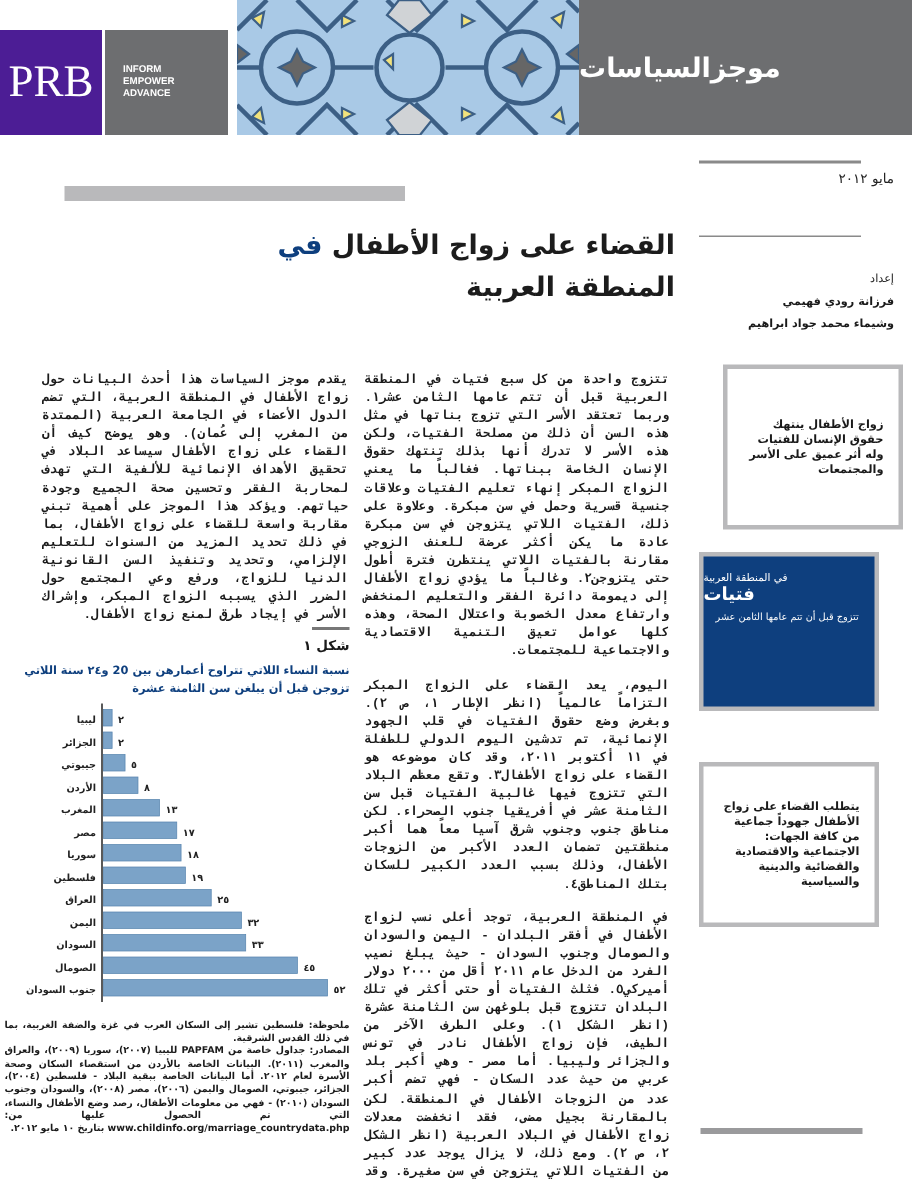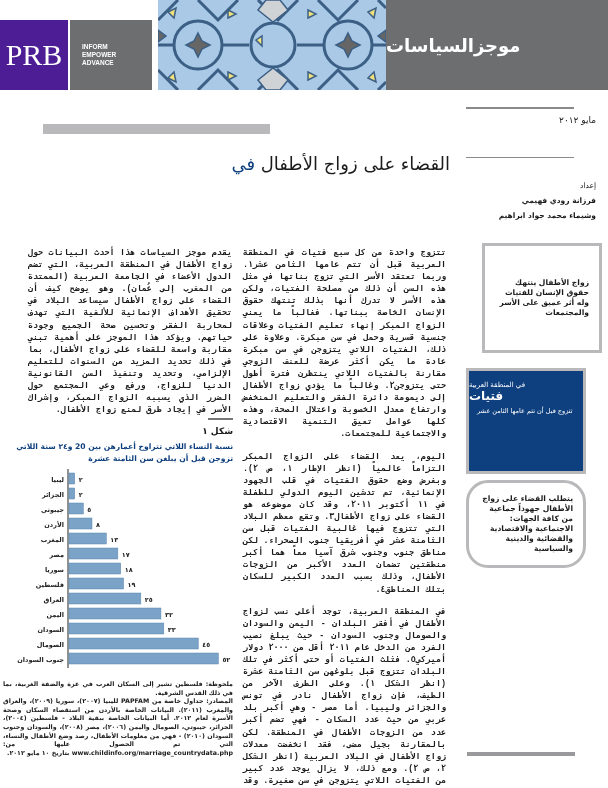--- a/index.html
+++ b/index.html
@@ -12,21 +12,21 @@
   #tagline-box { left:70px; top:20px; width:82px; height:70px; background:#6d6e70; color:#fff;
              font-family:"Liberation Sans", sans-serif; font-size:6.5px; font-weight:bold; line-height:8px;
              display:flex; flex-direction:column; justify-content:center; padding-left:12px; box-sizing:border-box; }
   #pattern { left:158px; top:0; width:228px; height:90px; background:#9dbfdd; overflow:hidden; }
   #series-box { left:386px; top:0; width:222px; height:90px; background:#6d6e70; color:#fff;
              display:flex; align-items:center; justify-content:flex-end; padding-right:24px; box-sizing:border-box;
              font-size:18px; font-weight:bold; direction:rtl; }
   .rule-top { height:2px; background:#8a8a8a; }
   #date { right:12px; top:115px; font-size:9px; direction:rtl; color:#222; }
   #grey-bar { left:43px; top:124px; width:227px; height:10px; background:#b9b9bb; }
-  #title { right:158px; top:150px; width:280px; direction:rtl; text-align:right; font-size:18px; font-weight:normal; line-height:28px; color:#1c1c1c; }
+  #title { right:158px; top:150px; width:280px; direction:rtl; text-align:right; font-size:18px; font-weight:bold; line-height:28px; color:#1c1c1c; }
   #title .accent { color:#0e3f7e; }
   #authors { right:12px; top:168px; direction:rtl; text-align:right; font-size:7.5px; font-weight:bold; line-height:15px;margin-top:10px; }
   .col { position:absolute; direction:rtl; text-align:justify; font-size:8.4px; line-height:12.1px; font-weight:bold; color:#1a1a1a;font-family:Liberation Mono, monospace; }
   .col p { margin:0 0 10px 0; }
   
   .sidebox { position:absolute; left:466px; width:120px; border:3px solid #b9b9bb; box-sizing:border-box;
              direction:rtl; text-align:right; font-size:7.6px; font-weight:bold; line-height:10px; padding:0 10px;
              display:flex; align-items:center; }
   #stat-box { position:absolute; left:466px; width:120px; top:368px; height:106px; background:#0e3f7e; border:3px solid #b9b9bb;
              box-sizing:border-box; color:#fff; text-align:left; direction:rtl; }
@@ -98,31 +98,32 @@
 <div class="abs rule-top" style="left:466px; top:157px; width:108px; height:1px;"></div>
 <div class="abs" id="authors">
   <div style="font-weight:normal">إعداد</div>
   <div>فرزانة رودي فهيمي</div>
   <div>وشيماء محمد جواد ابراهيم</div>
 </div>
 
 <div class="abs" id="grey-bar"></div>
 <div class="abs" id="title">
   <div><span>القضاء على زواج الأطفال </span><span class="accent">في</span></div>
+  <div>المنطقة العربية</div>
 </div>
 
 <div class="sidebox" style="top:243px; height:110px;margin-left:16px;">
   <span>زواج الأطفال ينتهك حقوق الإنسان للفتيات وله أثر عميق على الأسر والمجتمعات</span>
 </div>
 <div id="stat-box">
   <div class="pre">في المنطقة العربية</div>
   <div class="mid">فتيات</div>
   <div class="post">تتزوج قبل أن تتم عامها الثامن عشر</div>
 </div>
-<div class="sidebox" style="top:480px; height:88px;border-radius:22px;">
+<div class="sidebox" style="top:508px; height:110px;">
   <span>يتطلب القضاء على زواج الأطفال جهوداً جماعية من كافة الجهات: الاجتماعية والاقتصادية والقضائية والدينية والسياسية</span>
 </div>
 <div class="abs" id="bottom-bar"></div>
 
 <div class="col" style="left:243px; top:247px; width:203px;">
   <p>تتزوج واحدة من كل سبع فتيات في المنطقة العربية قبل أن تتم عامها الثامن عشر١. وربما تعتقد الأسر التي تزوج بناتها في مثل هذه السن أن ذلك من مصلحة الفتيات، ولكن هذه الأسر لا تدرك أنها بذلك تنتهك حقوق الإنسان الخاصة ببناتها. فغالباً ما يعني الزواج المبكر إنهاء تعليم الفتيات وعلاقات جنسية قسرية وحمل في سن مبكرة. وعلاوة على ذلك، الفتيات اللاتي يتزوجن في سن مبكرة عادة ما يكن أكثر عرضة للعنف الزوجي مقارنة بالفتيات اللاتي ينتظرن فترة أطول حتى يتزوجن٢. وغالباً ما يؤدي زواج الأطفال إلى ديمومة دائرة الفقر والتعليم المنخفض وارتفاع معدل الخصوبة واعتلال الصحة، وهذه كلها عوامل تعيق التنمية الاقتصادية والاجتماعية للمجتمعات.</p>
   <p>اليوم، يعد القضاء على الزواج المبكر التزاماً عالمياً (انظر الإطار ١، ص ٢). وبغرض وضع حقوق الفتيات في قلب الجهود الإنمائية، تم تدشين اليوم الدولي للطفلة في ١١ أكتوبر ٢٠١١، وقد كان موضوعه هو القضاء على زواج الأطفال٣. وتقع معظم البلاد التي تتزوج فيها غالبية الفتيات قبل سن الثامنة عشر في أفريقيا جنوب الصحراء. لكن مناطق جنوب وجنوب شرق آسيا معاً هما أكبر منطقتين تضمان العدد الأكبر من الزوجات الأطفال، وذلك بسبب العدد الكبير للسكان بتلك المناطق٤.</p>
   <p>في المنطقة العربية، توجد أعلى نسب لزواج الأطفال في أفقر البلدان - اليمن والسودان والصومال وجنوب السودان - حيث يبلغ نصيب الفرد من الدخل عام ٢٠١١ أقل من ٢٠٠٠ دولار أميركي٥. فثلث الفتيات أو حتى أكثر في تلك البلدان تتزوج قبل بلوغهن سن الثامنة عشرة (انظر الشكل ١). وعلى الطرف الآخر من الطيف، فإن زواج الأطفال نادر في تونس والجزائر وليبيا. أما مصر - وهي أكبر بلد عربي من حيث عدد السكان - فهي تضم أكبر عدد من الزوجات الأطفال في المنطقة. لكن بالمقارنة بجيل مضى، فقد انخفضت معدلات زواج الأطفال في البلاد العربية (انظر الشكل ٢، ص ٢). ومع ذلك، لا يزال يوجد عدد كبير من الفتيات اللاتي يتزوجن في سن صغيرة. وقد توقف معدل الانخفاض في الزواج المبكر في بعض البلدان مثل العراق، حيث تتزوج ٢٥٪ من الفتيات قبل سن الثامنة عشرة وحوالي ٦٪ تتزوج قبل سن الخامسة عشرة٦.</p>
 </div>
 

